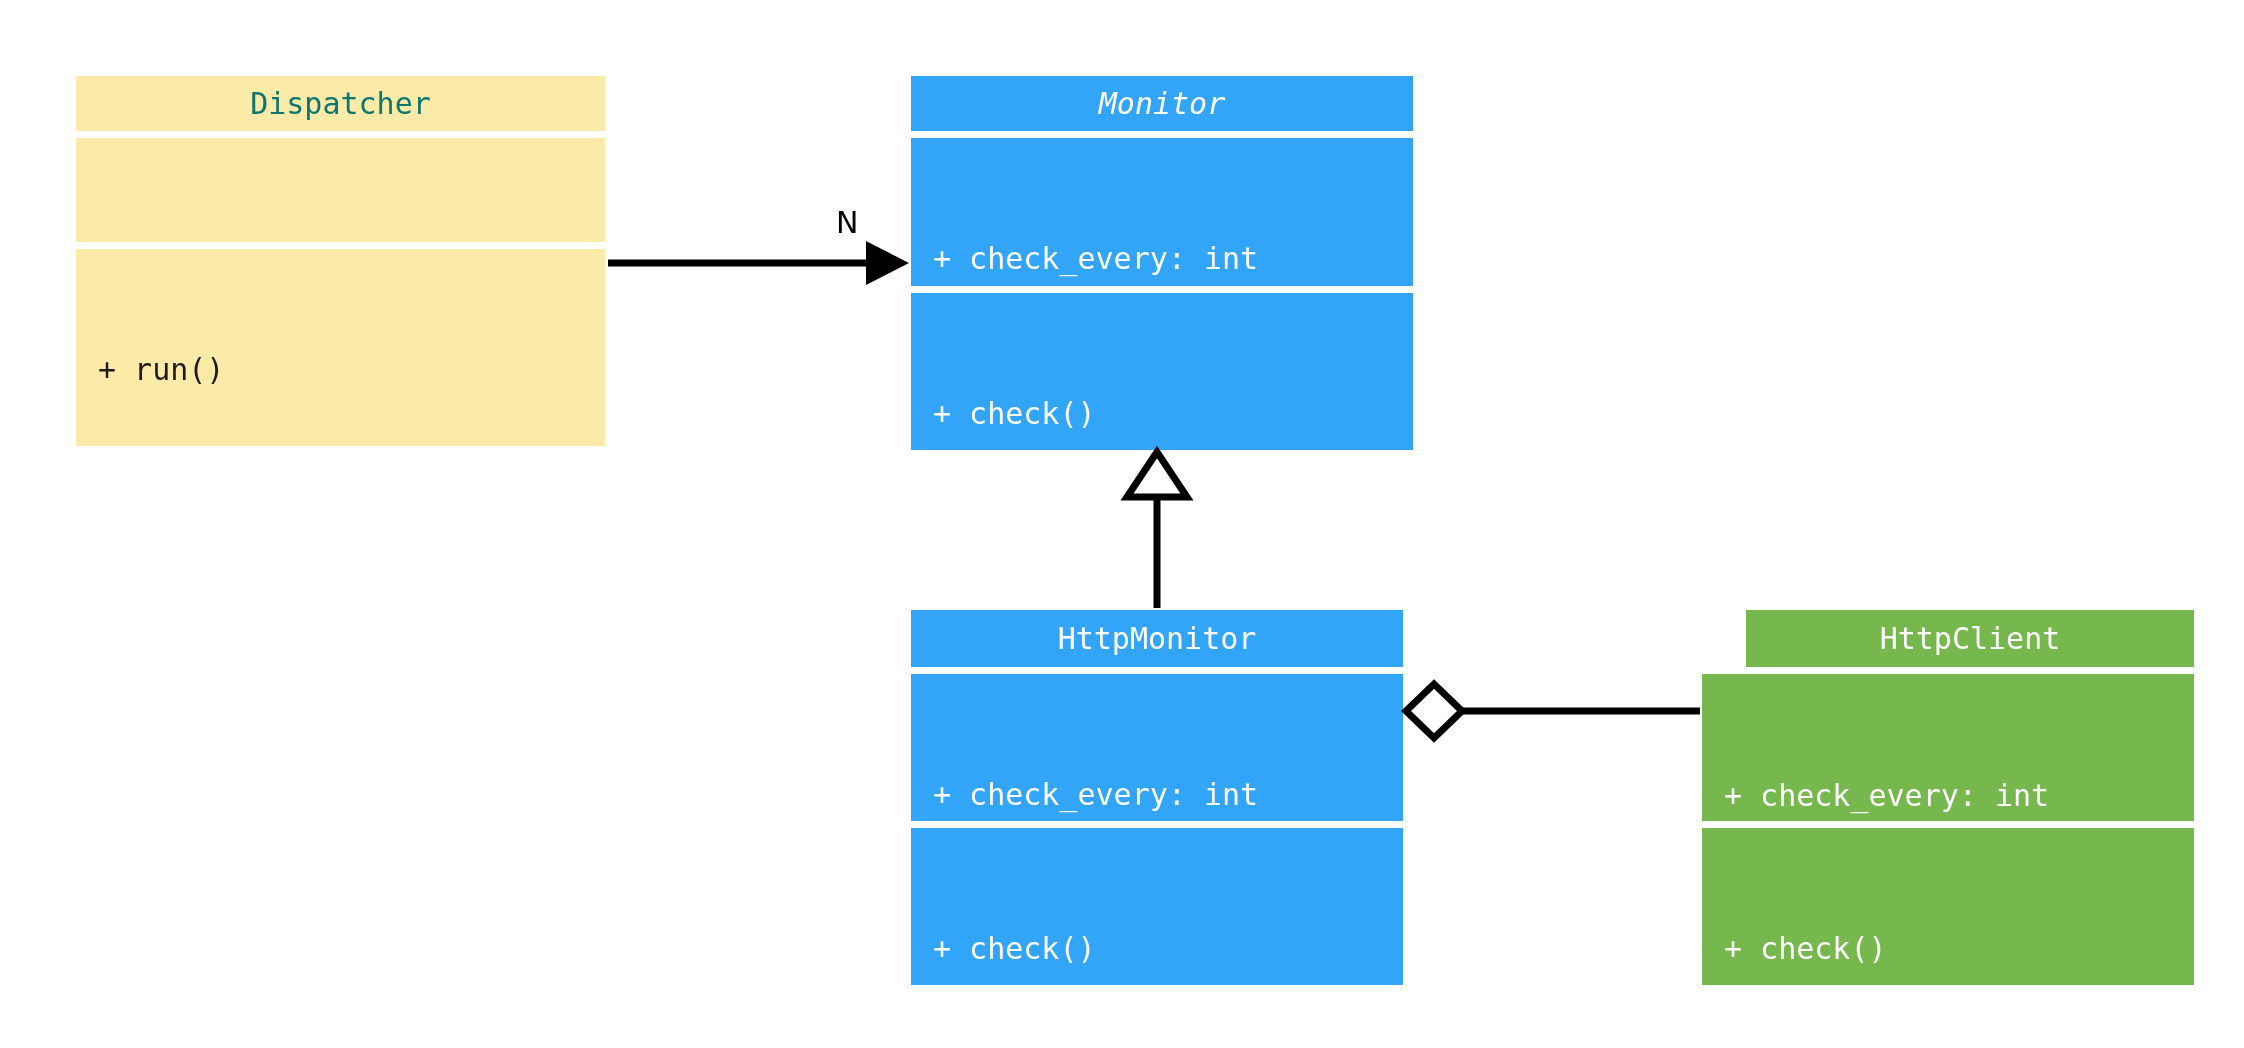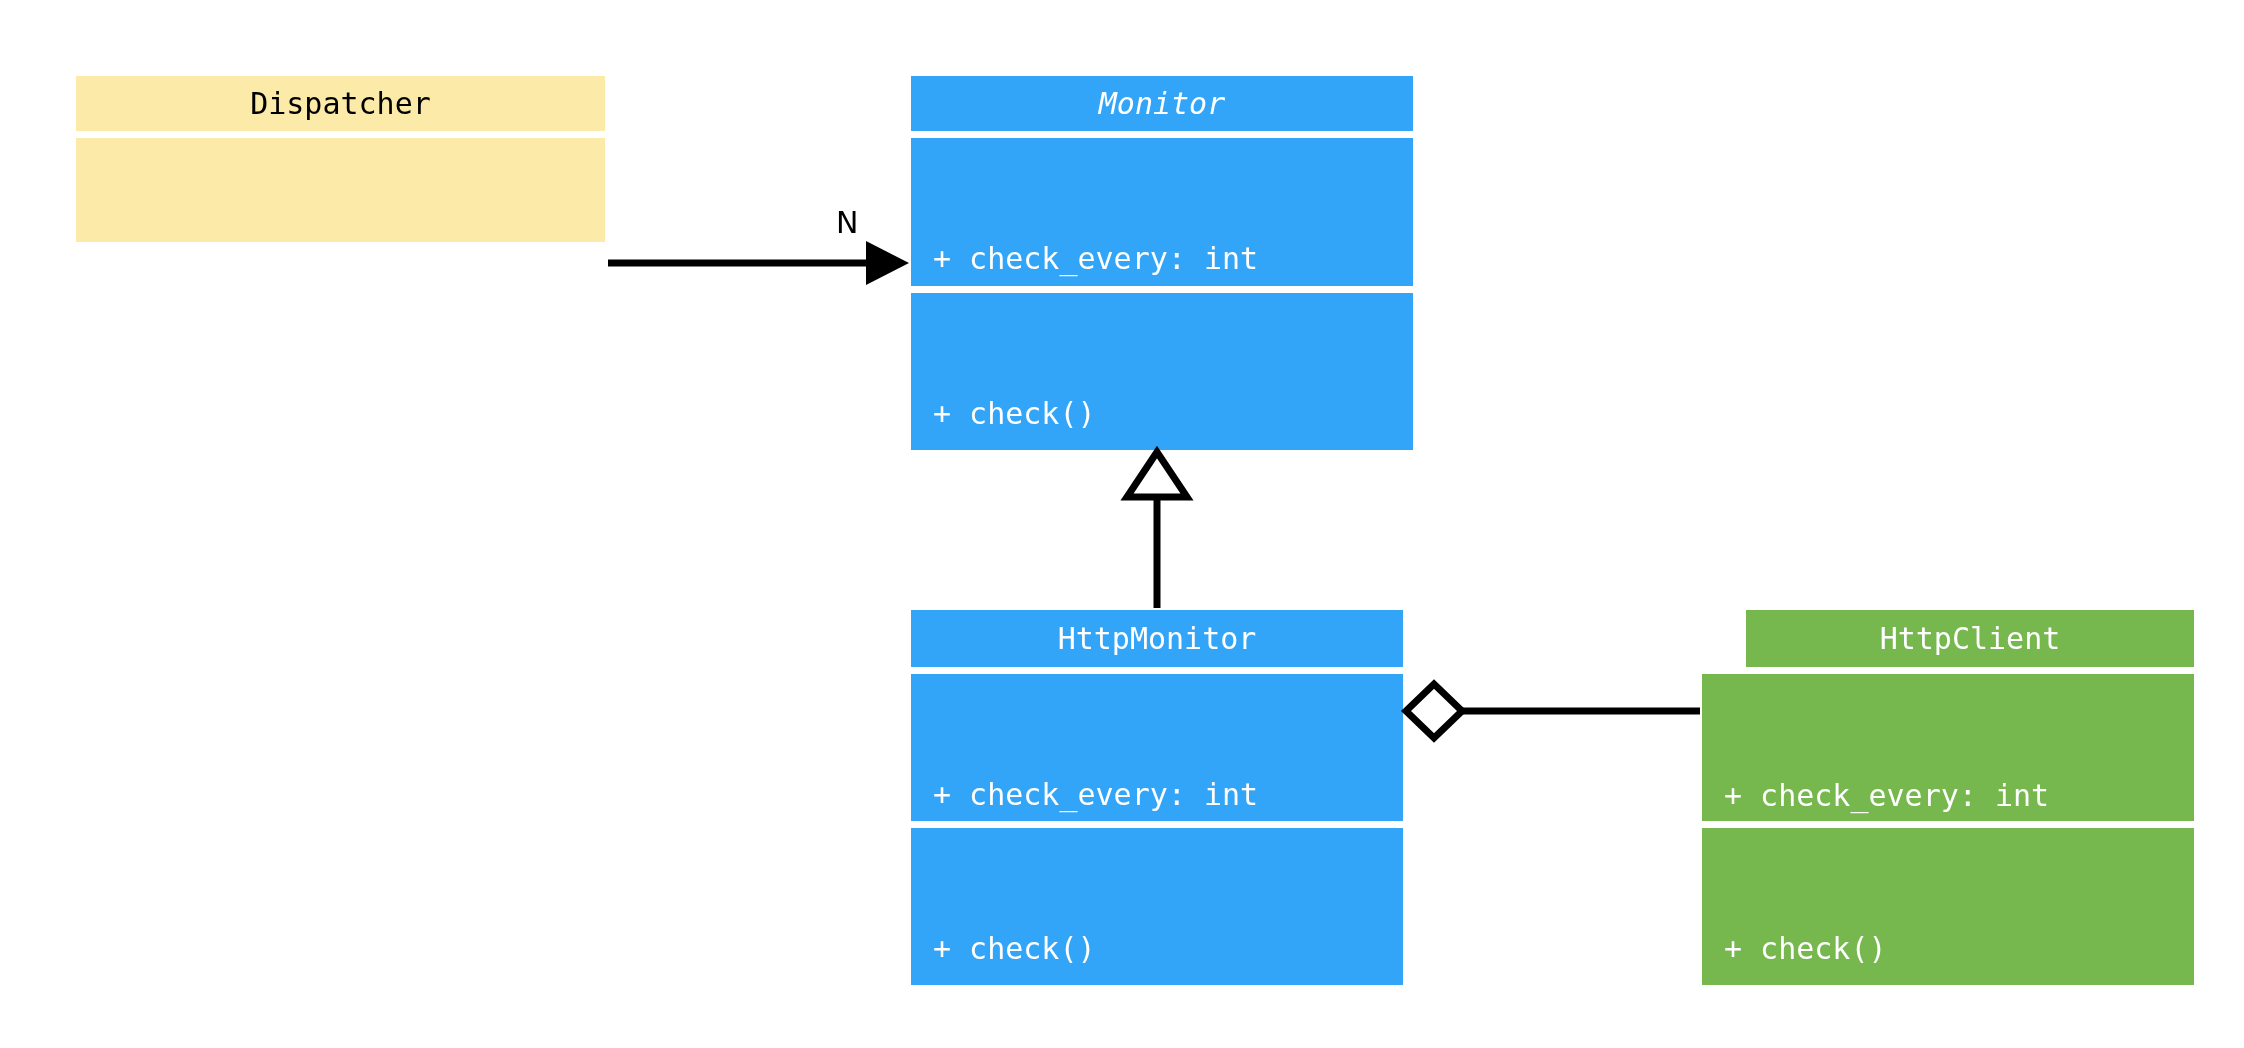--- a/index.html
+++ b/index.html
@@ -49,21 +49,21 @@
     font-size: 30px;
     line-height: 1.22;
     white-space: pre;
   }
   .member-line {
     white-space: pre;
   }
 
   
   .theme-yellow .compartment { background: #fceaa8; }
-  .theme-yellow .class-title { color: #000000; }
+  .theme-yellow .class-title { color: #0f766e; }
   .theme-yellow .member-list { color: #1c1c1c; }
 
   .theme-blue .compartment { background: #33a5f9; }
   .theme-blue .class-title { color: #ffffff; }
   .theme-blue .member-list { color: #ffffff; }
 
   .theme-green .compartment { background: #76b74e; }
   .theme-green .class-title { color: #ffffff; }
   .theme-green .member-list { color: #ffffff; }
 
@@ -86,20 +86,25 @@
 </style>
 </head>
 <body>
 
 <div id="canvas">
 
   <div class="uml-class theme-yellow" id="box-dispatcher" style="left:76px; top:76px; width:529px; height:370px;">
     <div class="compartment class-title" style="height:55px;">Dispatcher</div>
     <div class="compartment member-list" style="height:104px;">
       <div class="member-line">+ monitors: [] Monitor</div>
+    </div>
+    <div class="compartment member-list" style="height:197px;">
+      <div class="member-line">+ run()</div>
+      
+      
     </div>
   </div>
 
   <div class="uml-class theme-blue" id="box-monitor" style="left:911px; top:76px; width:502px; height:374px;">
     <div class="compartment class-title abstract" style="height:55px;">Monitor</div>
     <div class="compartment member-list" style="height:148px;">
       <div class="member-line">+ check_every: int</div>
     </div>
     <div class="compartment member-list" style="height:157px;">
       <div class="member-line">+ check()</div>

